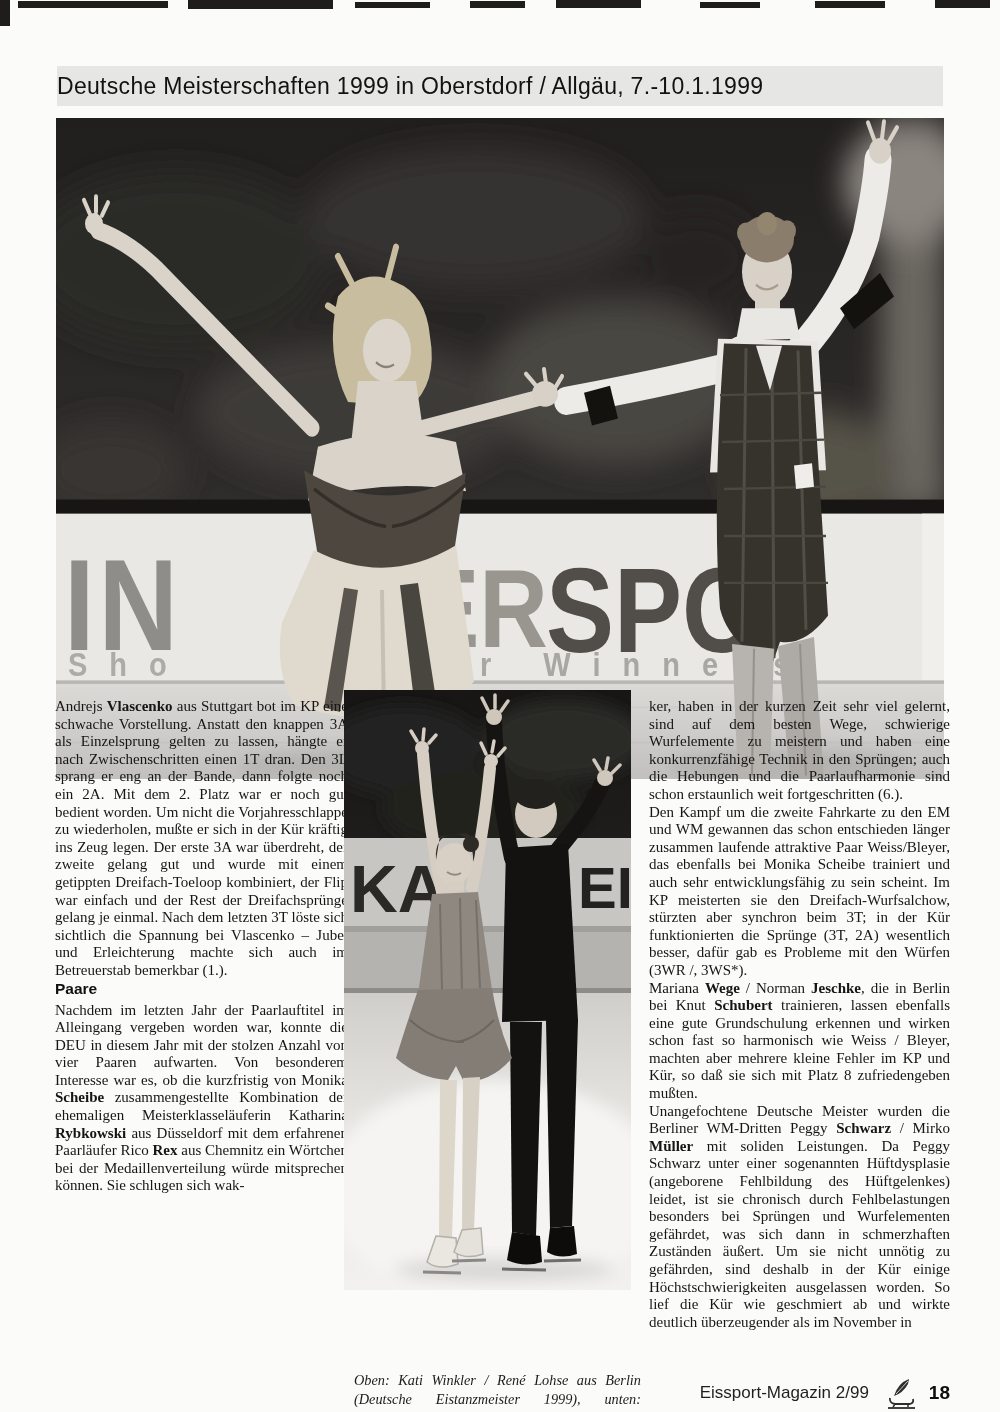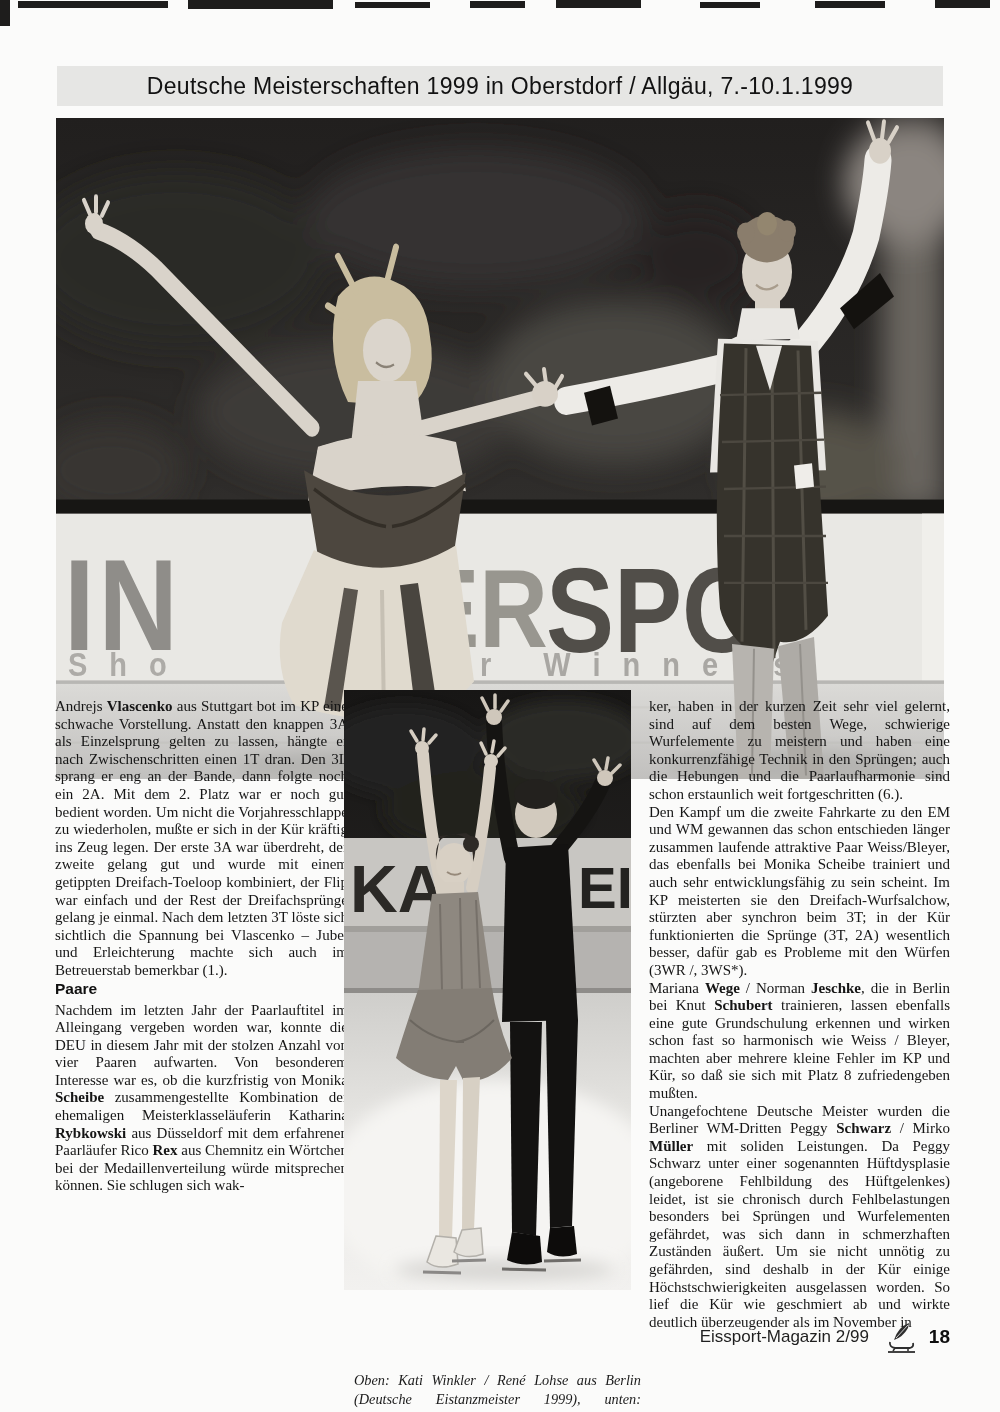--- a/index.html
+++ b/index.html
@@ -9,21 +9,21 @@
     font-family:"Liberation Serif", serif;
     position:relative;
     overflow:hidden;
     color:#161616;
   }
   .artifact { position:absolute; background:#1e1d1c; }
 
   .header-banner {
     position:absolute; left:57px; top:66px; width:886px; height:40px;
     background:#e6e6e4;
-    display:flex; align-items:center; justify-content:center;
+    display:flex; align-items:center; 
     font-family:"Liberation Sans", sans-serif;
     font-size:23px; color:#121212; letter-spacing:.3px;
   }
 
   .main-photo {
     position:absolute; left:56px; top:118px; width:888px; height:661px;
     background:#232220; overflow:hidden;
   }
   .main-photo svg, .pairs-photo svg { display:block; width:100%; height:100%; }
 
@@ -46,21 +46,21 @@
     position:absolute; left:344px; top:690px; width:287px; height:600px;
     background:#181816; overflow:hidden;
   }
   .photo-caption {
     position:absolute; left:354px; top:1371px; width:287px;
     font-style:italic; font-size:14.3px; line-height:18.8px;
     text-align:justify; color:#1b1b1b;
   }
 
   .footer {
-    position:absolute; right:50px; top:1320px; height:34px;
+    position:absolute; right:50px; top:1376px; height:34px;
     display:flex; align-items:center; gap:11px;
     font-family:"Liberation Sans", sans-serif;
   }
   .footer .mag { font-size:17px; color:#1f1f1f; }
   .footer .logo { width:38px; height:32px; }
   .footer .logo svg { display:block; width:100%; height:100%; }
   .footer .pageno { font-size:19px; font-weight:bold; color:#0e0e0e; }
 </style>
 </head>
 <body>

